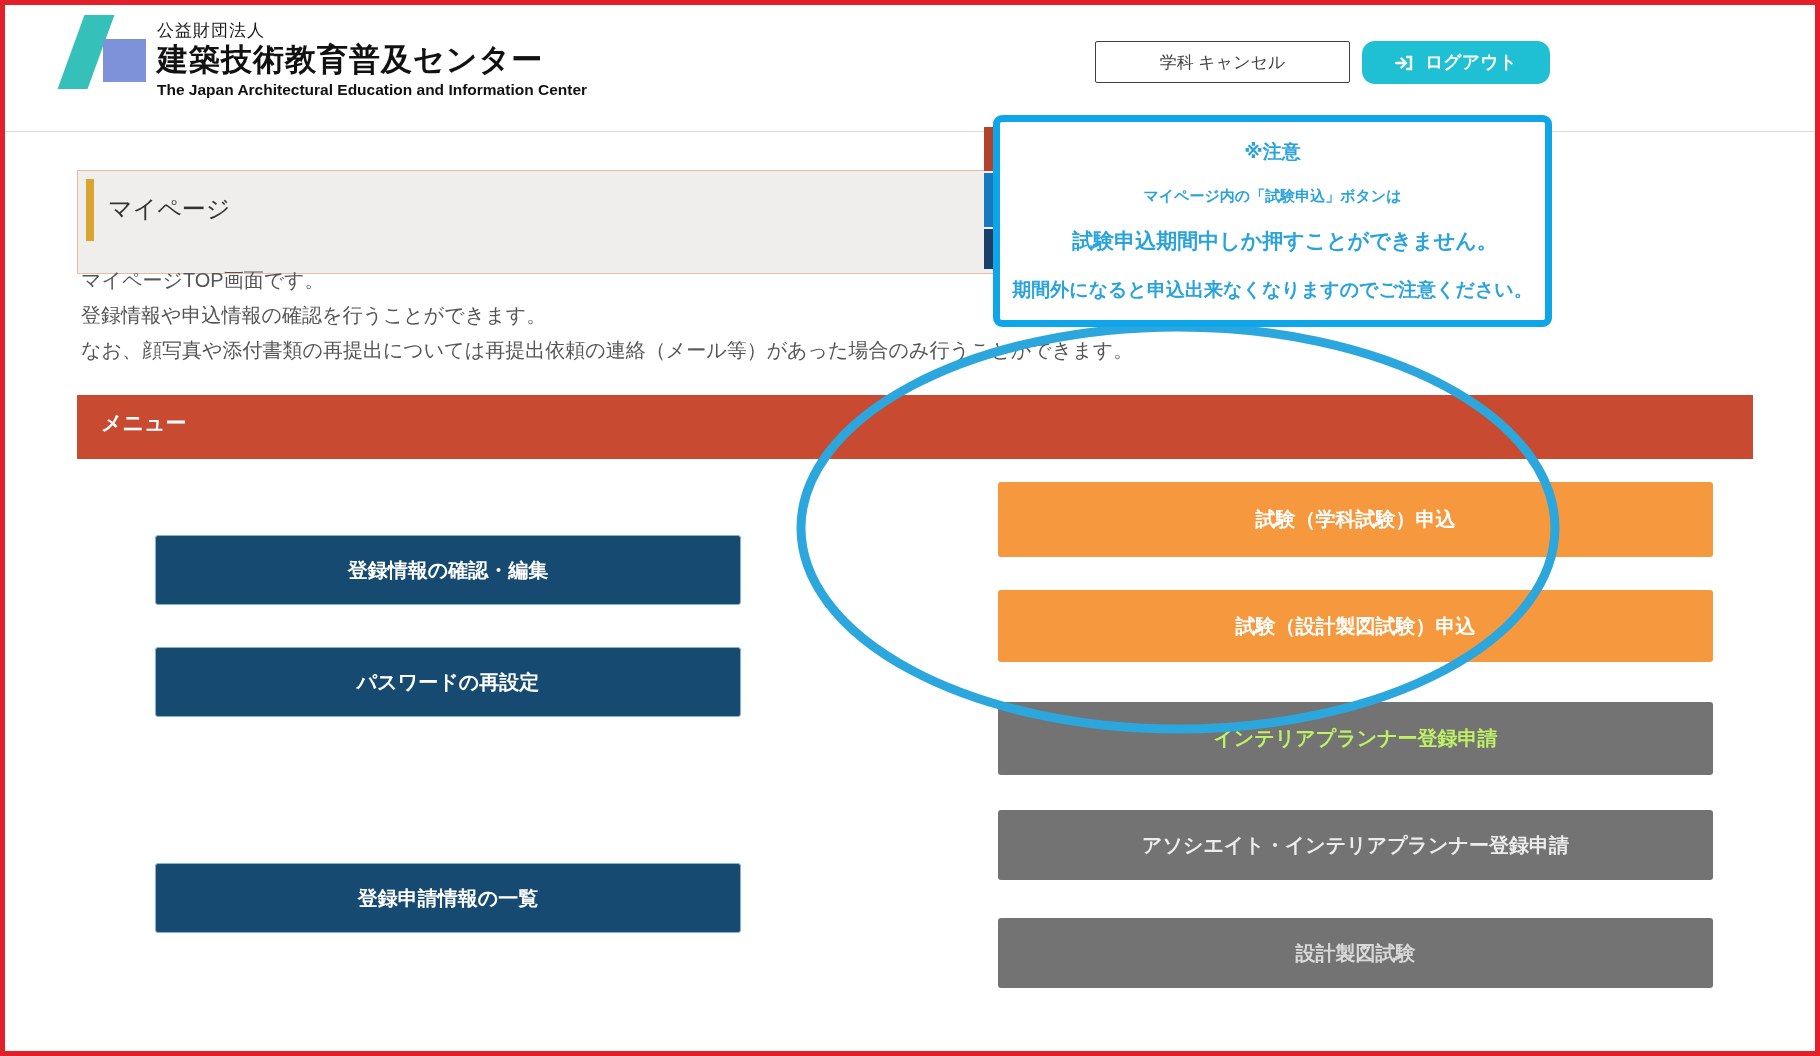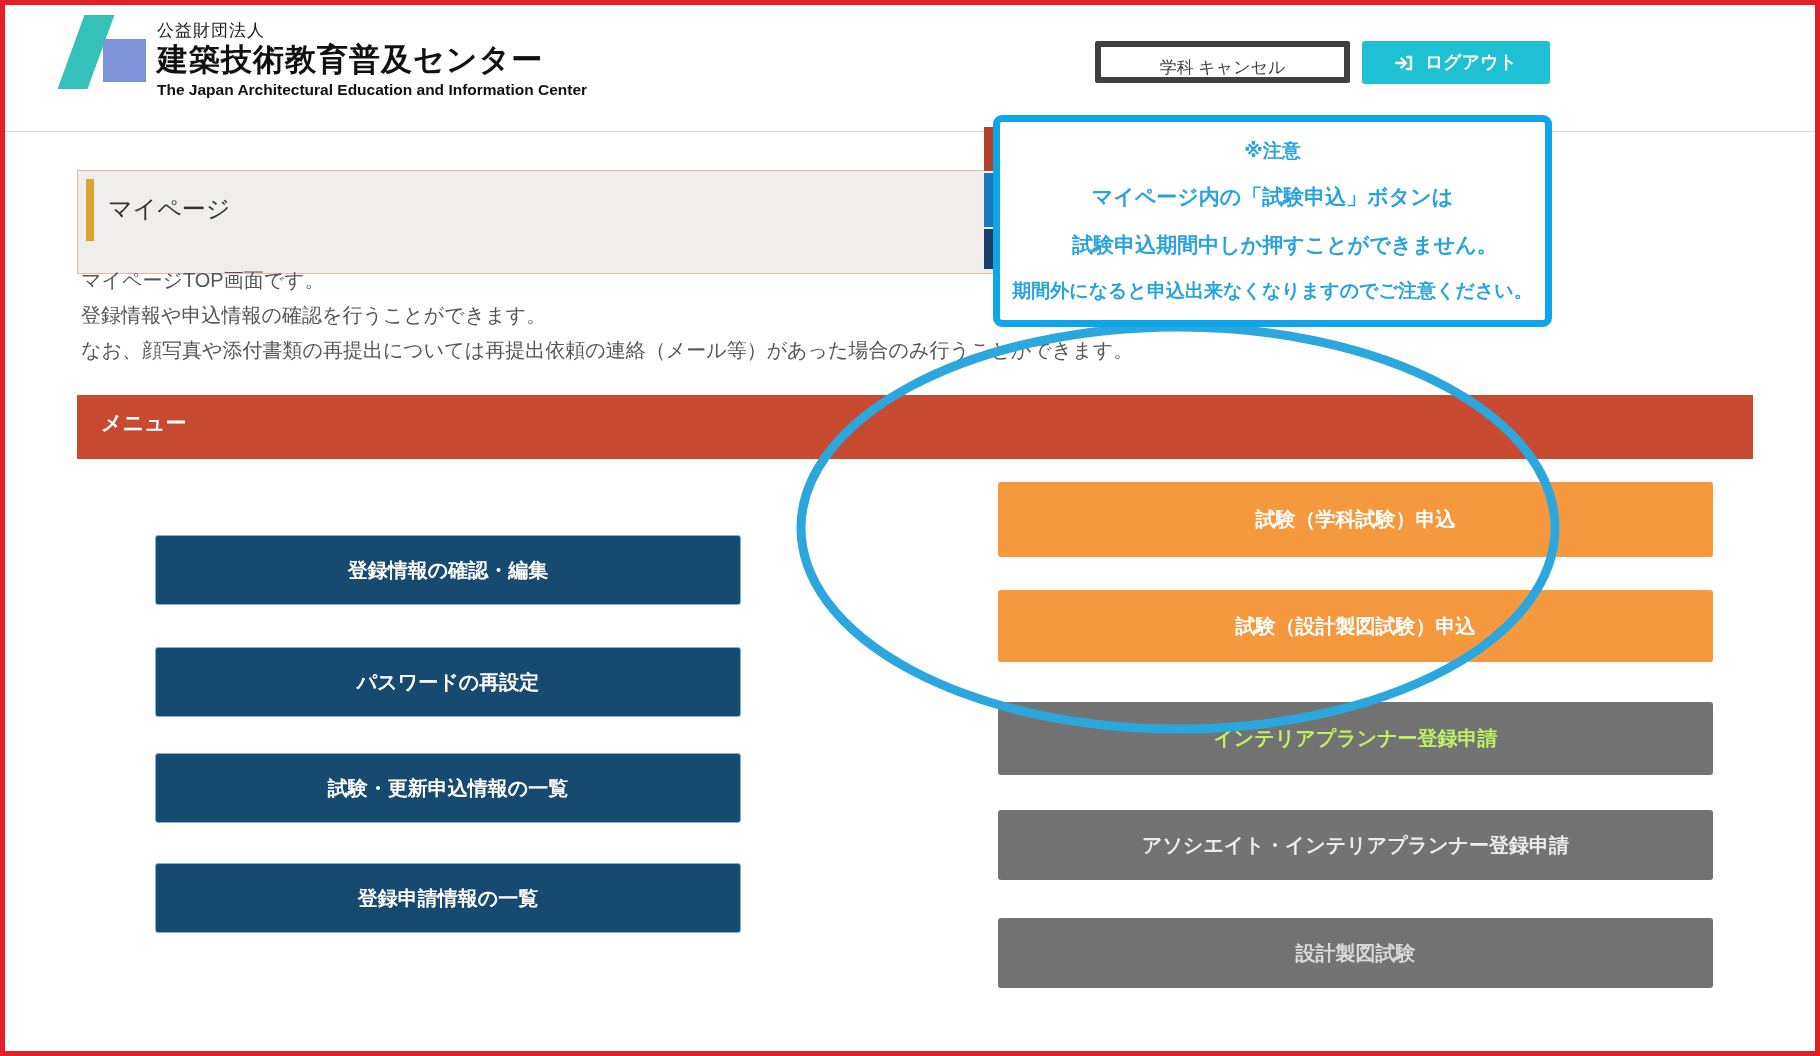--- a/index.html
+++ b/index.html
@@ -16,26 +16,26 @@
     position:absolute;left:14px;top:2px;width:30px;height:74px;
     background:#35c0ba;transform:skewX(-20deg);
   }
   .logo-blue{position:absolute;left:46px;top:26px;width:43px;height:43px;background:#7d92d8;}
   .logo-texts{position:absolute;left:100px;top:6px;width:460px;}
   .org-small{font-size:17px;color:#1a1a1a;letter-spacing:1px;}
   .org-name{font-size:31px;font-weight:bold;color:#111;letter-spacing:1px;line-height:1.15;}
   .org-en{font-size:15.5px;font-weight:bold;color:#111;margin-top:3px;}
   .btn-cancel{
     position:absolute;left:1090px;top:36px;width:255px;height:42px;
-    background:#fff;border:6px solid #404040;border-radius:2px;
+    background:#fff;border:1px solid #404040;border-radius:2px;
     font-size:17px;color:#444;text-align:center;line-height:40px;cursor:pointer;
   }
   .btn-logout{
     position:absolute;left:1357px;top:36px;width:188px;height:43px;
-    background:#1fc0d4;border:none;border-radius:3px;color:#fff;
+    background:#1fc0d4;border:none;border-radius:13px;color:#fff;
     font-size:18px;font-weight:bold;text-align:center;line-height:43px;cursor:pointer;
     display:flex;align-items:center;justify-content:center;gap:12px;
   }
   .logout-svg{width:18px;height:18px;}
   
   .title-bar{
     position:absolute;left:72px;top:165px;width:1292px;height:104px;
     background:#efeeec;border:1px solid #e6bca9;box-sizing:border-box;z-index:1;
   }
   .title-accent{position:absolute;left:8px;top:8px;width:8px;height:62px;background:#d9a430;}
@@ -65,21 +65,21 @@
   
   .ellipse-svg{position:absolute;left:790px;top:316px;width:766px;height:414px;z-index:10;pointer-events:none;}
   
   .callout{
     position:absolute;left:988px;top:110px;width:559px;height:212px;
     background:#fff;border:7px solid #0ea5e9;border-radius:9px;box-sizing:border-box;
     z-index:30;display:flex;flex-direction:column;justify-content:space-around;
     align-items:center;padding:6px 10px;
   }
   .callout div{color:#29a3dc;font-weight:bold;text-align:center;white-space:nowrap;}
-  .co1{font-size:19px;} .co2{font-size:21px;} .co3{font-size:21px;padding-left:25px;} .co4{font-size:19px;}
+  .co1{font-size:19px;} .co2{font-size:15px;} .co3{font-size:21px;padding-left:25px;} .co4{font-size:19px;}
   
   .frag{position:absolute;width:9px;z-index:5;}
   .frag-red{left:979px;top:122px;height:44px;background:#b2432a;}
   .frag-blue{left:979px;top:168px;height:54px;background:#1879c0;}
   .frag-navy{left:979px;top:224px;height:40px;background:#1b3f66;}
 </style>
 </head>
 <body>
 
 <div class="frame">
@@ -115,21 +115,20 @@
     <div>登録情報や申込情報の確認を行うことができます。</div>
     <div>なお、顔写真や添付書類の再提出については再提出依頼の連絡（メール等）があった場合のみ行うことができます。</div>
   </div>
 
   <div class="menu-bar">
     <div class="menu-bar-label">メニュー</div>
   </div>
 
   <button class="mbtn navy navy1">登録情報の確認・編集</button>
   <button class="mbtn navy navy2">パスワードの再設定</button>
-  <button class="mbtn navy navy3">試験・更新申込情報の一覧</button>
   <button class="mbtn navy navy4">登録申請情報の一覧</button>
 
   <button class="mbtn rightbtn orange ob1">試験（学科試験）申込</button>
   <button class="mbtn rightbtn orange ob2">試験（設計製図試験）申込</button>
   <button class="mbtn rightbtn gray gb1">インテリアプランナー登録申請</button>
   <button class="mbtn rightbtn gray gb2">アソシエイト・インテリアプランナー登録申請</button>
   <button class="mbtn rightbtn gray gb3">設計製図試験</button>
 
   <svg class="ellipse-svg" viewBox="0 0 766 414">
     <ellipse cx="383" cy="207" rx="377" ry="201" fill="none" stroke="#2ba7de" stroke-width="9"></ellipse>

